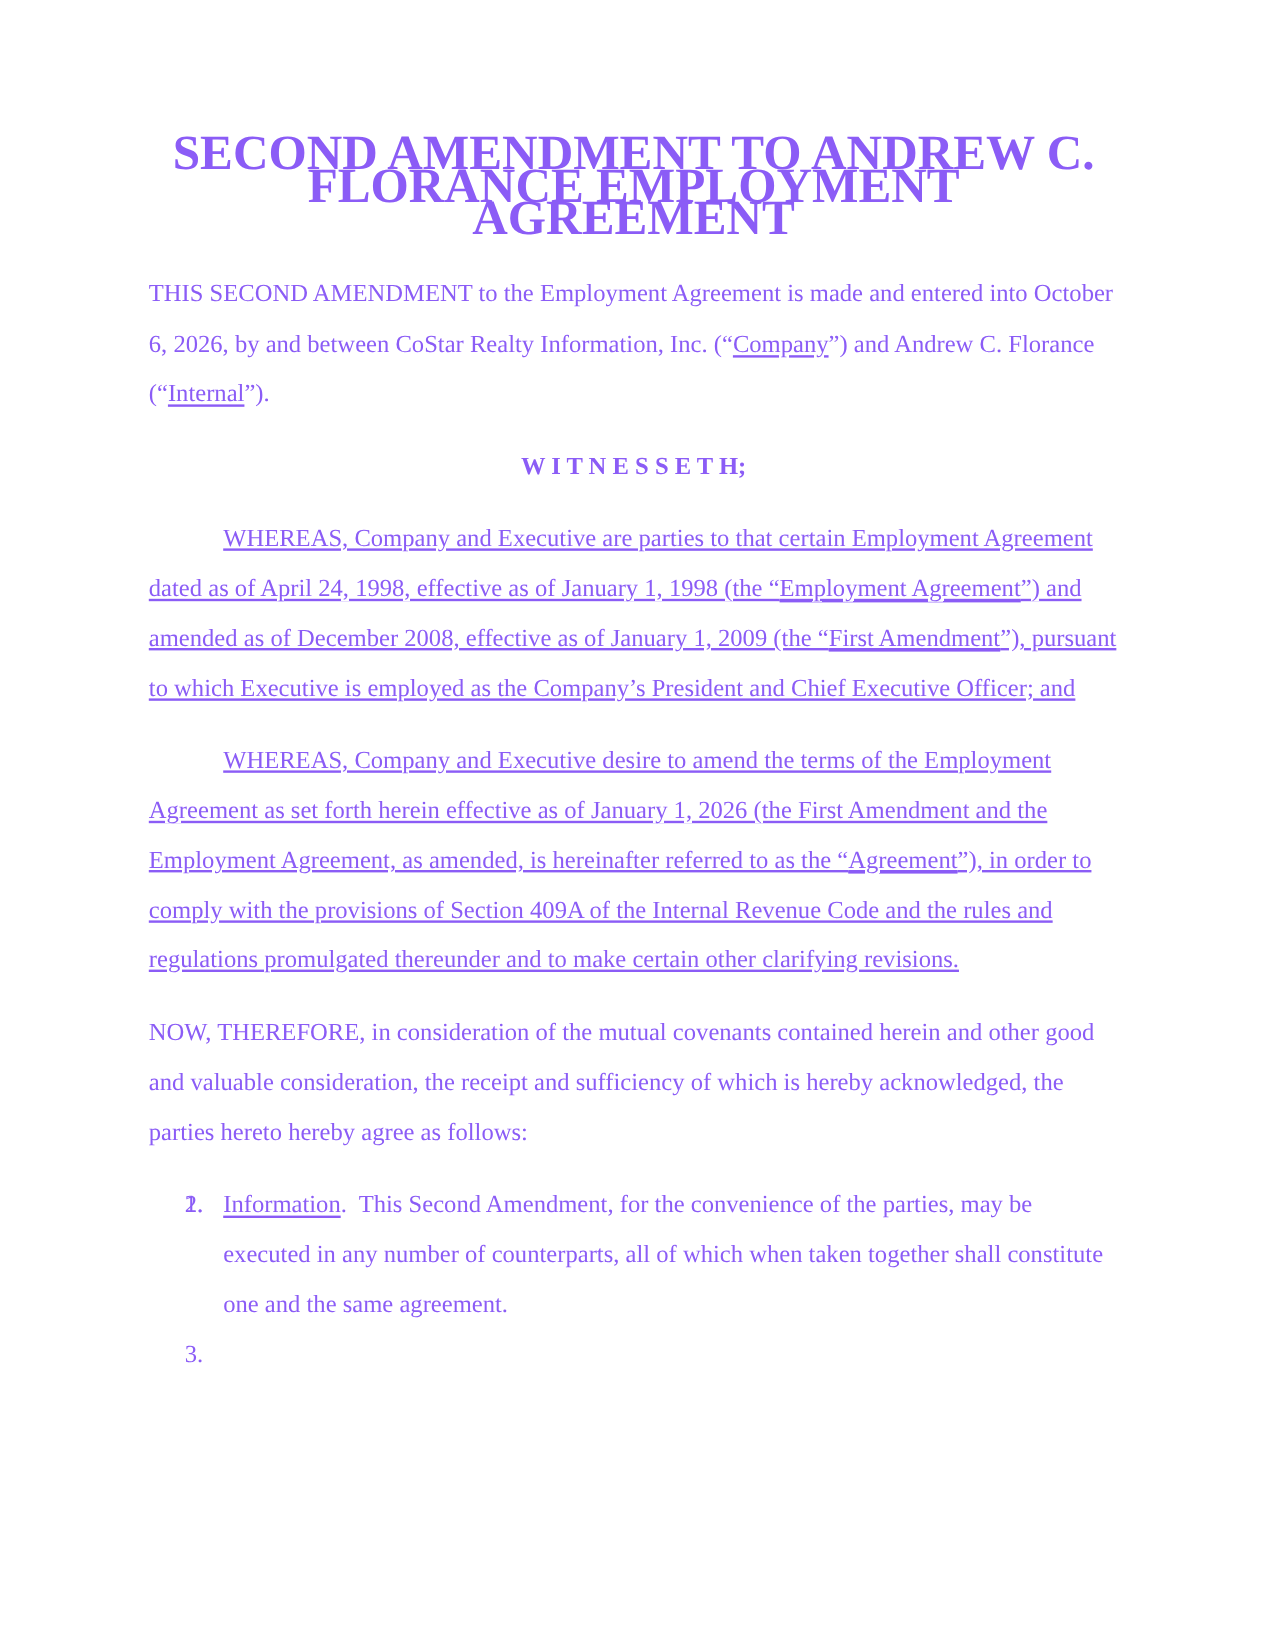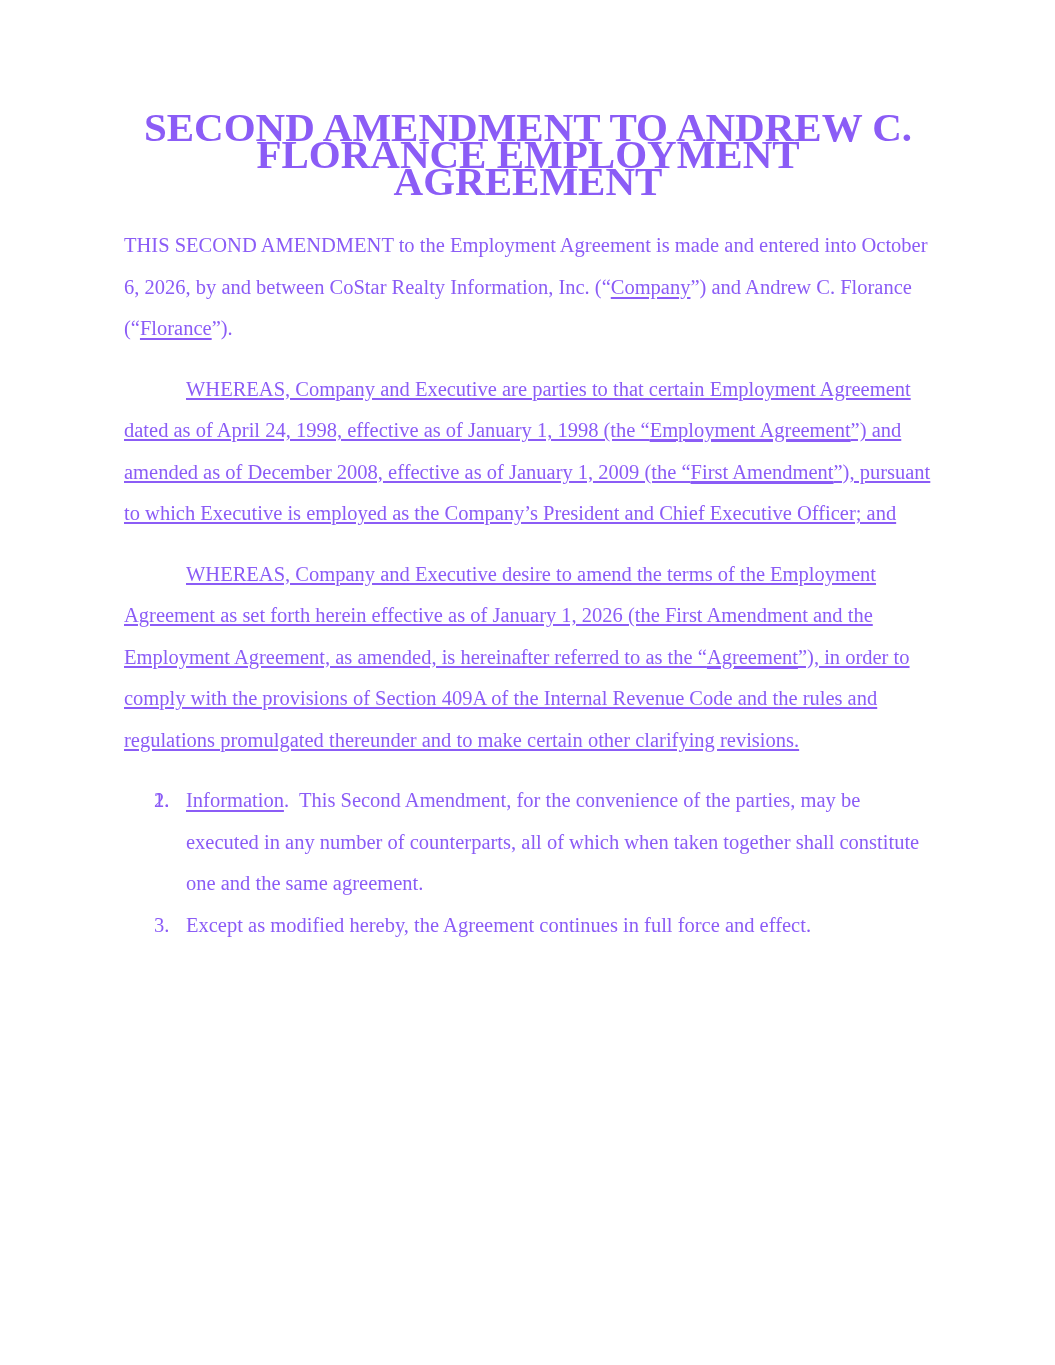--- a/index.html
+++ b/index.html
@@ -70,36 +70,37 @@
 <body>
 
 <div class="page">
   <div class="content">
 
     <h1 class="doc-title">
       <span class="title-line">SECOND AMENDMENT TO ANDREW C. FLORANCE EMPLOYMENT</span>
       <span class="title-line">AGREEMENT</span>
     </h1>
 
-    <p class="para"><span>THIS SECOND AMENDMENT to the Employment Agreement is made and entered into October 6, 2026, by and between CoStar Realty Information, Inc. (“</span><span class="u">Company</span><span>”) and Andrew C. Florance (“</span><span class="u">Florance</span><span>”).</span></p>
+    <p class="para"><span>THIS SECOND AMENDMENT to the Employment Agreement is made and entered into October 6, 2026, by and between CoStar Realty Information, Inc. (“</span><span class="u">Company</span><span>”) and Andrew C. Florance (“</span><span class="u">Internal</span><span>”).</span></p>
 
+    <p class="witnesseth">W I T N E S S E T H;</p>
 
     <p class="para indent"><span>WHEREAS, Company and Executive are parties to that certain Employment Agreement dated as of April 24, 1998, effective as of January 1, 1998 (the “</span><span class="u">Employment Agreement</span><span>”) and amended as of December 2008, effective as of January 1, 2009 (the “</span><span class="u">First Amendment</span><span>”), pursuant to which Executive is employed as the Company’s President and Chief Executive Officer; and</span></p>
 
     <p class="para indent"><span>WHEREAS, Company and Executive desire to amend the terms of the Employment Agreement as set forth herein effective as of January 1, 2026 (the First Amendment and the Employment Agreement, as amended, is hereinafter referred to as the “</span><span class="u">Agreement</span><span>”), in order to comply with the provisions of Section 409A of the Internal Revenue Code and the rules and regulations promulgated thereunder and to make certain other clarifying revisions.</span></p>
 
+    <p class="para"><span>NOW, THEREFORE, in consideration of the mutual covenants contained herein and other good and valuable consideration, the receipt and sufficiency of which is hereby acknowledged, the parties hereto hereby agree as follows:</span></p>
 
     <ol class="items">
       <li class="item">
         <span class="num">1.</span>
       </li>
       <li class="item">
         <span class="num">2.</span>
         <span><span class="u">Information</span><span>.&nbsp; This Second Amendment, for the convenience of the parties, may be executed in any number of counterparts, all of which when taken together shall constitute one and the same agreement.</span></span>
       </li>
       <li class="item">
         <span class="num">3.</span>
-        <span><span>Except as modified hereby, the Agreement continues in full force and effect.</span></span>
       </li>
     </ol>
 
   </div>
 </div>
 
 </body></html>

